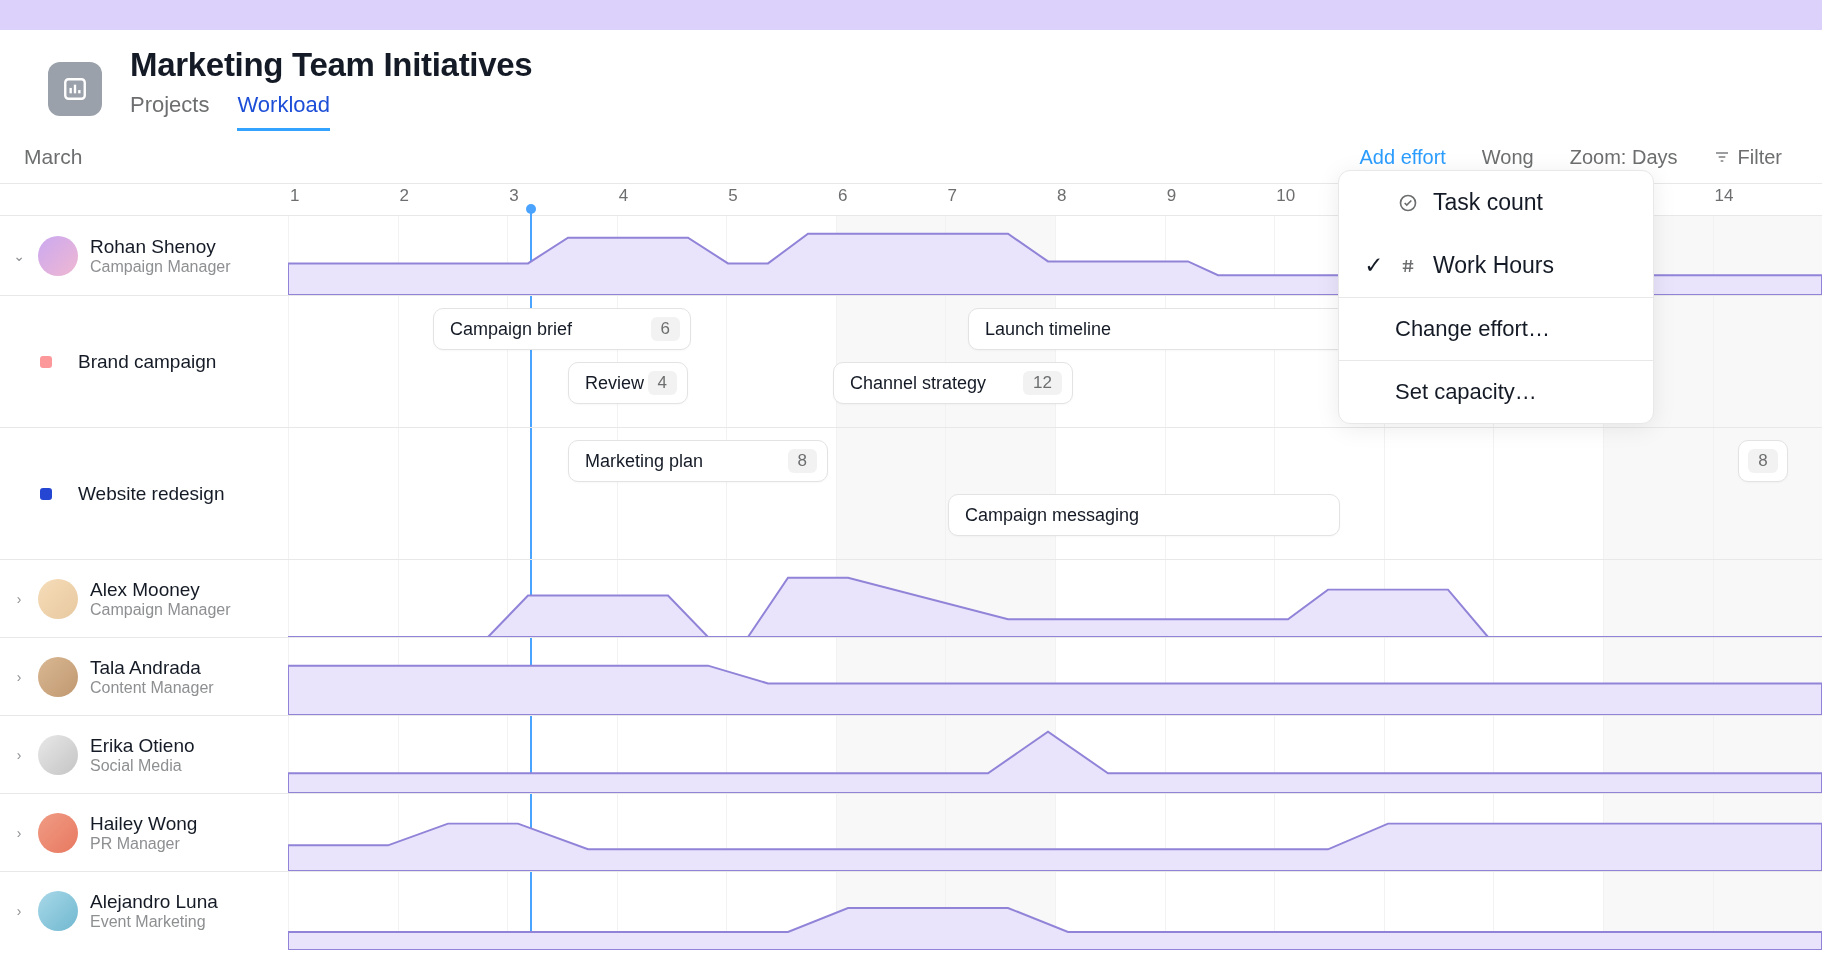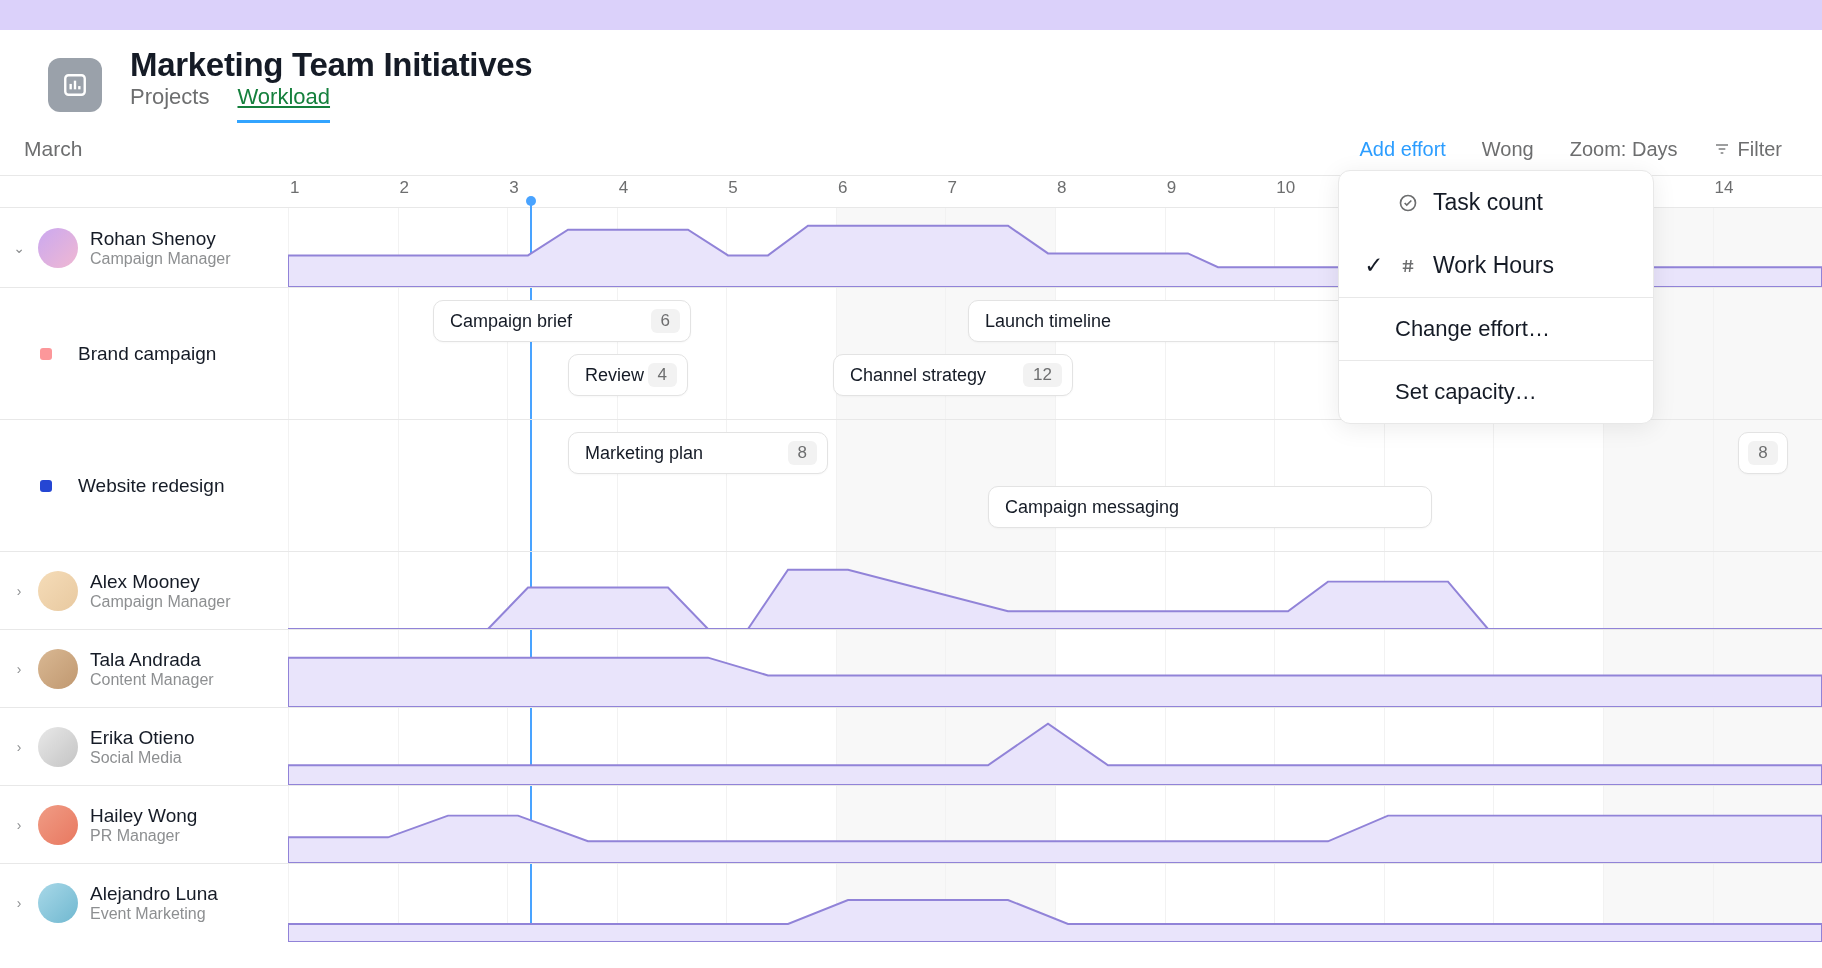--- a/index.html
+++ b/index.html
@@ -2,23 +2,23 @@
 <html><head>
 <meta charset="utf-8">
 <style>
 * { box-sizing: border-box; margin: 0; padding: 0; }
 body { font-family: -apple-system, BlinkMacSystemFont, "Segoe UI", Helvetica, Arial, sans-serif; background: #fff; color: #151b26; width: 1822px; overflow: hidden; }
 .banner { background: #dbd1fa; height: 30px; }
 .header { display: flex; align-items: center; padding: 16px 20px 0 48px; gap: 28px; }
 .logo { width: 54px; height: 54px; background: #9aa1aa; border-radius: 12px; display: flex; align-items: center; justify-content: center; }
 .logo svg { color: #fff; }
 .header-text h1 { font-size: 33px; font-weight: 700; letter-spacing: -0.3px; }
-.tabs { display: flex; gap: 28px; font-size: 22px; }
+.tabs { display: flex; gap: 28px; margin-top: 8px; font-size: 22px; }
 .tab { color: #6d6e6f; cursor: pointer; padding-bottom: 10px; }
-.tab.active { color: #15803d; border-bottom: 3px solid #32a4ff; font-weight: 500; text-decoration: underline; }
+.tab.active { color: #1d4ed8; border-bottom: 3px solid #32a4ff; font-weight: 500; }
 .toolbar { display: flex; align-items: center; padding: 14px 40px 14px 24px; border-bottom: 1px solid #e8e8e8; }
 .month { font-size: 21px; color: #6d6e6f; flex: 1; }
 .tb-actions { display: flex; align-items: center; gap: 36px; font-size: 20px; color: #6d6e6f; }
 .tb-link.primary { color: #2b9dff; font-weight: 500; }
 .tb-link { cursor: pointer; display: flex; align-items: center; gap: 8px; }
 .content { position: relative; }
 .day-header { display: flex; height: 32px; border-bottom: 1px solid #e8e8e8; }
 .side-spacer { width: 288px; flex-shrink: 0; }
 .days { position: relative; flex: 1; display: flex; }
 .day { flex: 1; text-align: left; font-size: 17px; color: #6d6e6f; padding-left: 2px; padding-top: 2px; }
@@ -184,21 +184,21 @@
       <div class="row-side">
         <span class="sq blue"></span>
         <span class="task-label">Website redesign</span>
       </div>
       <div class="row-timeline">
         <div class="today-line" style="top:0"></div>
         <div class="task-card" style="left:280px;width:260px;top:12px">
           <span>Marketing plan</span>
           <span class="cnt">8</span>
         </div>
-        <div class="task-card" style="left:700px;width:444px;top:66px">
+        <div class="task-card" style="left:660px;width:392px;top:66px">
           <span>Campaign messaging</span>
         </div>
         <div class="task-card" style="left:1450px;width:50px;top:12px;padding:0;justify-content:center">
           <span class="cnt" style="margin:0">8</span>
         </div>
       </div>
     </div>
 
     <div class="row" style="height:78px">
       <div class="row-side">

